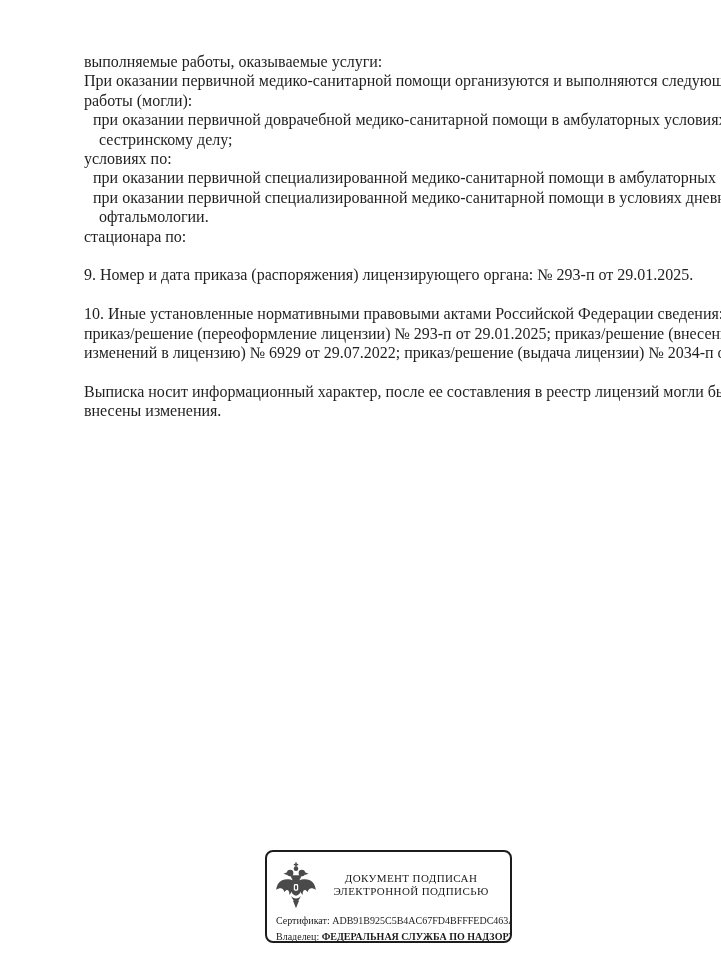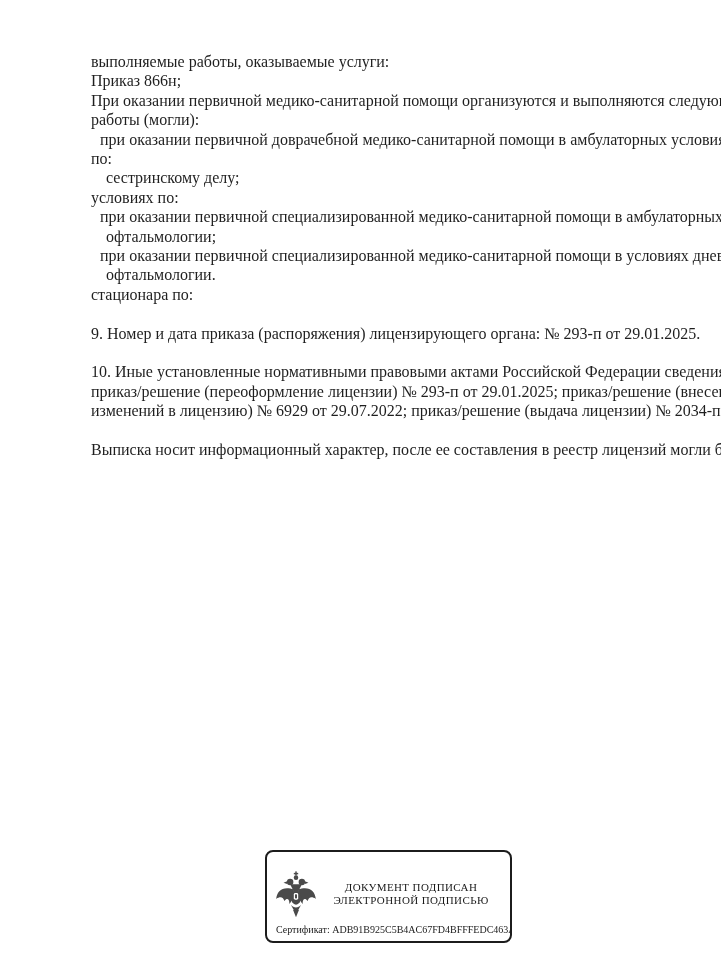--- a/index.html
+++ b/index.html
@@ -10,21 +10,21 @@
     background: #ffffff;
     overflow: hidden;
     font-family: "Liberation Serif", "DejaVu Serif", serif;
     color: #1f1f1f;
   }
   .doc-body {
     padding: 52px 48px 0 84px;
     font-size: 16px;
     line-height: 19.4px;
   }
-  .line { white-space: nowrap; margin-left: 7px; }
+  .line { white-space: nowrap; }
   .ind0 { padding-left: 0; }
   .ind1 { padding-left: 9px; }
   .ind2 { padding-left: 15px; }
   .blank { height: 19.4px; }
 
   
   .stamp {
     position: absolute;
     left: 265px;
     top: 850px;
@@ -33,21 +33,21 @@
     box-sizing: border-box;
     border: 2px solid #1c1c1c;
     border-radius: 8px;
     background: #ffffff;
     overflow: hidden;
   }
   .stamp-top {
     display: flex;
     align-items: center;
     height: 50px;
-    padding: 17px 6px 0 7px;
+    padding: 8px 6px 0 7px;
   }
   .emblem { width: 44px; height: 47px; flex: 0 0 auto; }
   .stamp-title {
     flex: 1;
     text-align: center;
     font-size: 11px;
     line-height: 13.5px;
     letter-spacing: 0.4px;
     color: #1a1a1a;
   }
@@ -61,40 +61,38 @@
   }
   .stamp-info .b { font-weight: bold; }
 </style>
 </head>
 <body>
 
 <div class="page">
 
   <div class="doc-body">
     <div class="line ind0">выполняемые работы, оказываемые услуги:</div>
-    <div class="line ind0">Приказ 866н;</div>
     <div class="line ind0">При оказании первичной медико-санитарной помощи организуются и выполняются следующие</div>
     <div class="line ind0">работы (могли):</div>
     <div class="line ind1">при оказании первичной доврачебной медико-санитарной помощи в амбулаторных условиях</div>
-    <div class="line ind0">по:</div>
     <div class="line ind2">сестринскому делу;</div>
     <div class="line ind0">условиях по:</div>
     <div class="line ind1">при оказании первичной специализированной медико-санитарной помощи в амбулаторных</div>
-    <div class="line ind2">офтальмологии;</div>
     <div class="line ind1">при оказании первичной специализированной медико-санитарной помощи в условиях дневного</div>
     <div class="line ind2">офтальмологии.</div>
     <div class="line ind0">стационара по:</div>
     <div class="line blank"></div>
     <div class="line ind0">9. Номер и дата приказа (распоряжения) лицензирующего органа: № 293-п от 29.01.2025.</div>
     <div class="line blank"></div>
     <div class="line ind0">10. Иные установленные нормативными правовыми актами Российской Федерации сведения:</div>
     <div class="line ind0">приказ/решение (переоформление лицензии) № 293-п от 29.01.2025; приказ/решение (внесение</div>
     <div class="line ind0">изменений в лицензию) № 6929 от 29.07.2022; приказ/решение (выдача лицензии) № 2034-п от</div>
     <div class="line blank"></div>
     <div class="line ind0">Выписка носит информационный характер, после ее составления в реестр лицензий могли быть</div>
+    <div class="line ind0">внесены изменения.</div>
   </div>
 
   <div class="stamp">
     <div class="stamp-top">
       <span class="emblem">
         <svg viewBox="0 0 60 64" width="44" height="47" aria-hidden="true">
           <g fill="#4a4a4a">
             <rect x="29" y="0.5" width="2" height="5.5"></rect>
             <rect x="27" y="2.5" width="6" height="2"></rect>
             <circle cx="30" cy="9" r="3.1"></circle>

